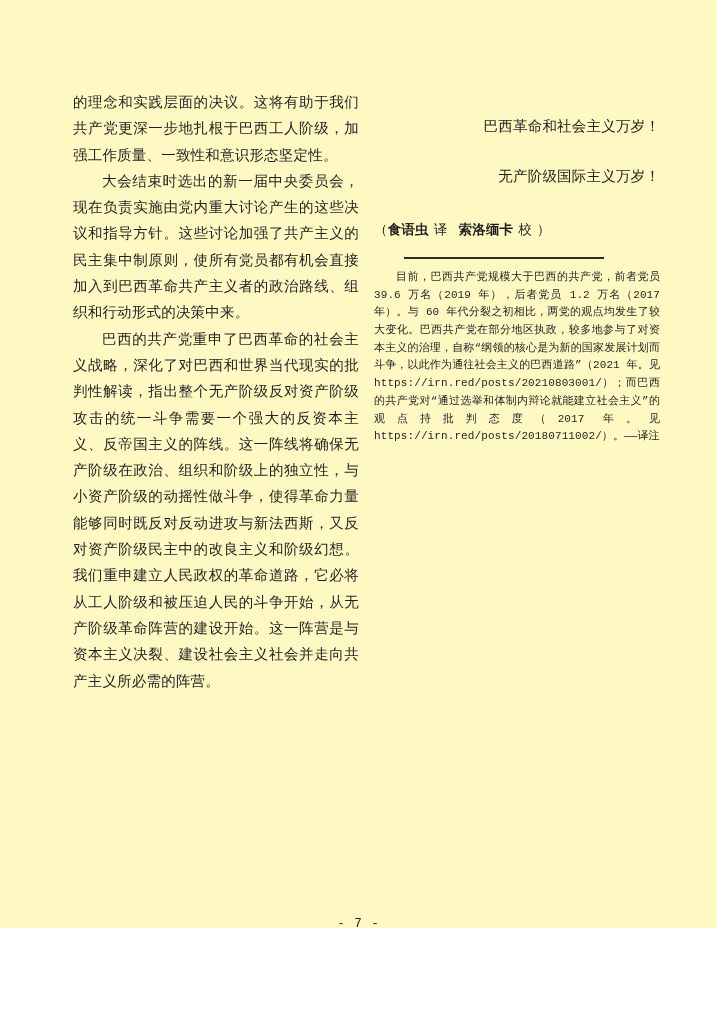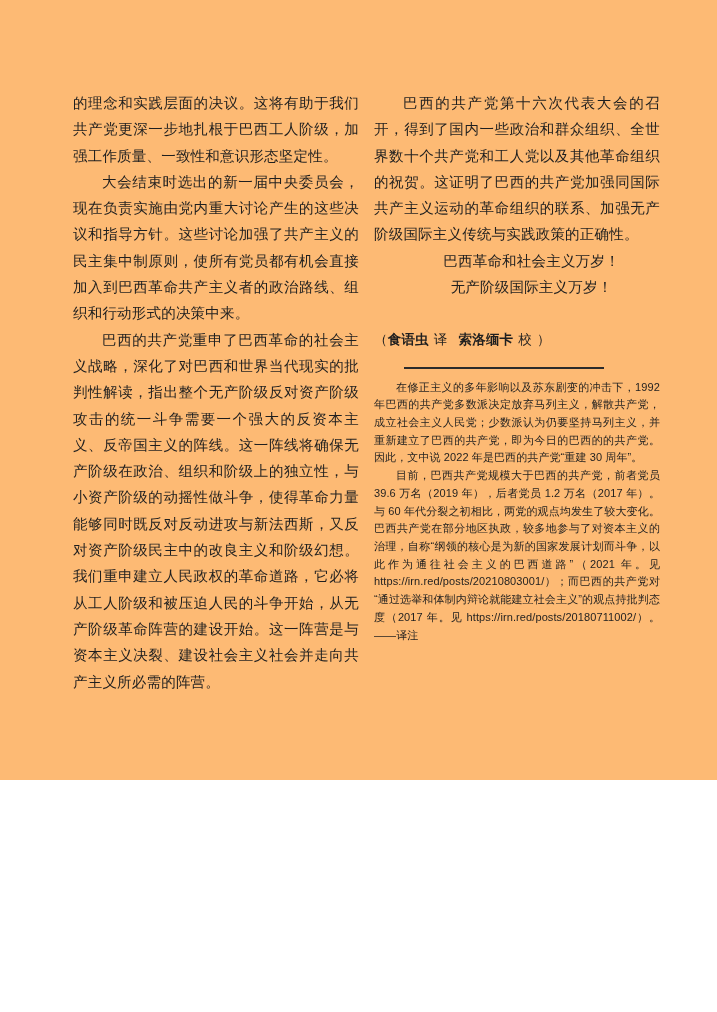--- a/index.html
+++ b/index.html
@@ -3,24 +3,24 @@
 <meta charset="utf-8">
 <style>
   html, body {
     margin: 0;
     padding: 0;
     background: #ffffff;
   }
   .page {
     position: relative;
     width: 717px;
-    height: 780px;
-    background: #fdba74;
+    height: 928px;
+    background: #fef9c3;
     color: #1f1f1f;
-    font-family: Liberation Sans, sans-serif;
+    font-family: Liberation Mono, monospace;
     overflow: hidden;
   }
   .columns {
     position: absolute;
     top: 90px;
     left: 73px;
     width: 586px;
     display: flex;
     gap: 15px;
   }
@@ -29,21 +29,21 @@
     flex: 0 0 286px;
   }
   .col p {
     margin: 0;
     font-size: 14.5px;
     line-height: 26.3px;
     text-align: justify;
     letter-spacing: 0.2px;
   }
   p.ind { text-indent: 2em; }
-  p.slogan { text-align: center; }
+  p.slogan { text-align: right; margin-top: 24px; }
   sup.ref {
     font-size: 9px;
     line-height: 0;
     vertical-align: super;
   }
   .credit {
     margin-top: 27px !important;
     text-align: left;
     font-size: 13.5px !important;
     padding-right: 2px;
@@ -87,31 +87,29 @@
 
   <div class="columns">
 
     <div class="col">
       <p>的理念和实践层面的决议。这将有助于我们共产党更深一步地扎根于巴西工人阶级，加强工作质量、一致性和意识形态坚定性。</p>
       <p class="ind">大会结束时选出的新一届中央委员会，现在负责实施由党内重大讨论产生的这些决议和指导方针。这些讨论加强了共产主义的民主集中制原则，使所有党员都有机会直接加入到巴西革命共产主义者的政治路线、组织和行动形式的决策中来。</p>
       <p class="ind">巴西的共产党重申了巴西革命的社会主义战略，深化了对巴西和世界当代现实的批判性解读，指出整个无产阶级反对资产阶级攻击的统一斗争需要一个强大的反资本主义、反帝国主义的阵线。这一阵线将确保无产阶级在政治、组织和阶级上的独立性，与小资产阶级的动摇性做斗争，使得革命力量能够同时既反对反动进攻与新法西斯，又反对资产阶级民主中的改良主义和阶级幻想。我们重申建立人民政权的革命道路，它必将从工人阶级和被压迫人民的斗争开始，从无产阶级革命阵营的建设开始。这一阵营是与资本主义决裂、建设社会主义社会并走向共产主义所必需的阵营。</p>
     </div>
 
     <div class="col">
-      <p class="ind">巴西的共产党第十六次代表大会的召开，得到了国内一些政治和群众组织、全世界数十个共产党和工人党以及其他革命组织的祝贺。这证明了巴西的共产党加强同国际共产主义运动的革命组织的联系、加强无产阶级国际主义传统与实践政策的正确性。</p>
 
       <p class="ind slogan">巴西革命和社会主义万岁！</p>
       <p class="ind slogan">无产阶级国际主义万岁！</p>
 
       <p class="credit"><span>（</span><b>食语虫</b><span class="role">译</span><span class="gap"></span><b>索洛缅卡</b><span class="role">校</span><span>）</span></p>
 
       <div class="fn-sep"></div>
 
       <div class="footnote">
-        <p class="ind">在修正主义的多年影响以及苏东剧变的冲击下，1992 年巴西的共产党多数派决定放弃马列主义，解散共产党，成立社会主义人民党；少数派认为仍要坚持马列主义，并重新建立了巴西的共产党，即为今日的巴西的的共产党。因此，文中说 2022 年是巴西的共产党“重建 30 周年”。</p>
         <p class="ind">目前，巴西共产党规模大于巴西的共产党，前者党员 39.6 万名（2019 年），后者党员 1.2 万名（2017 年）。与 60 年代分裂之初相比，两党的观点均发生了较大变化。巴西共产党在部分地区执政，较多地参与了对资本主义的治理，自称“纲领的核心是为新的国家发展计划而斗争，以此作为通往社会主义的巴西道路”（2021 年。见 https://irn.red/posts/20210803001/）；而巴西的共产党对“通过选举和体制内辩论就能建立社会主义”的观点持批判态度（2017 年。见 https://irn.red/posts/20180711002/）。——译注</p>
       </div>
     </div>
 
   </div>
 
   <div class="pagenum">- 7 -</div>
 
 </div>
 

